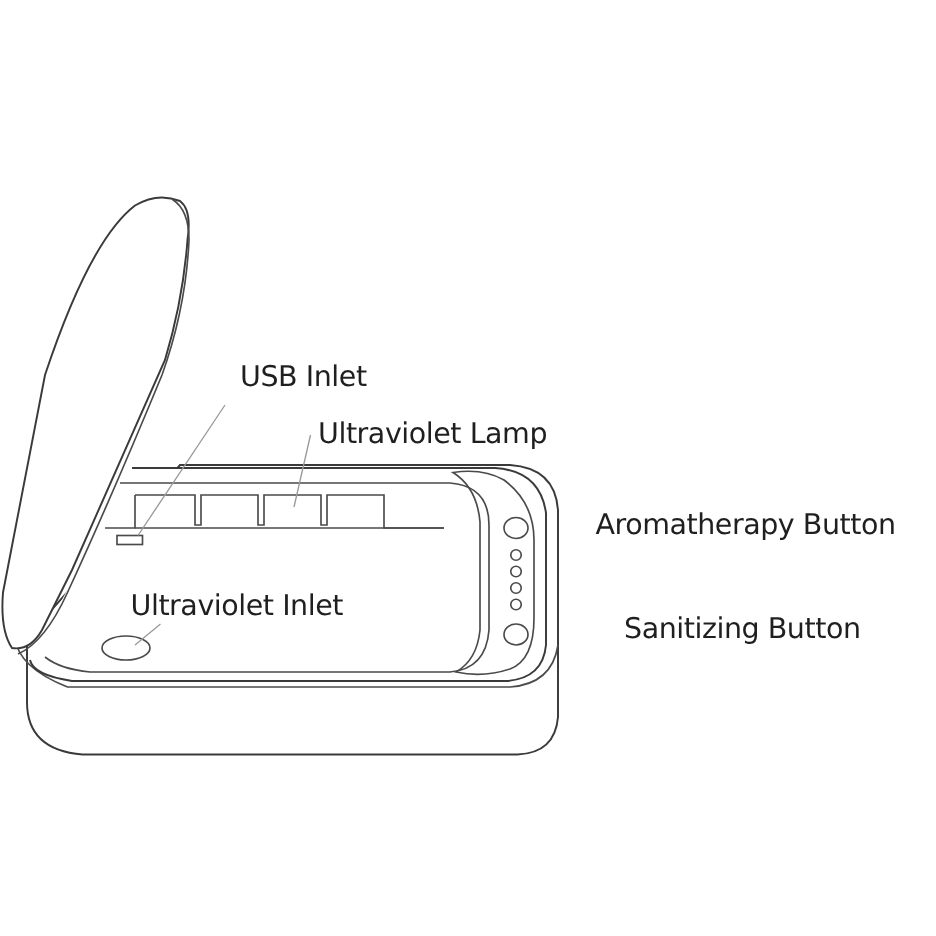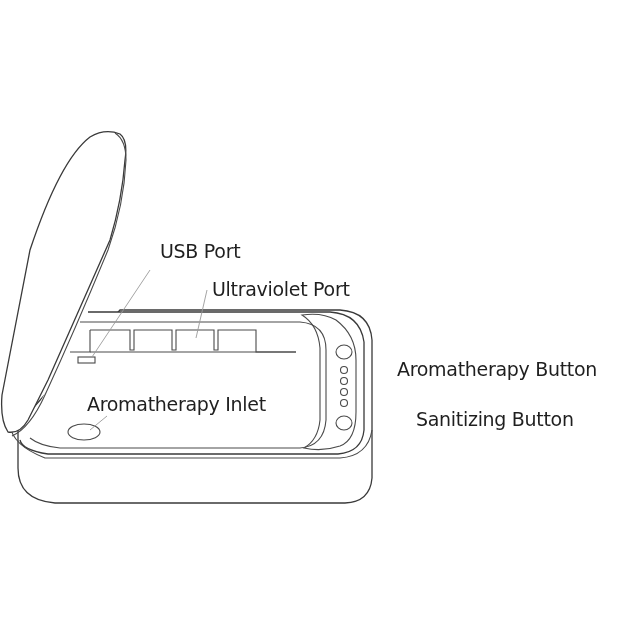--- a/index.html
+++ b/index.html
@@ -48,17 +48,17 @@
   <g>
     <path class="outline" d="M8,432 Q0,420 2,395 L30,250 Q60,160 90,137 Q105,128 120,134 Q128,140 125,160 Q122,200 110,240 Q70,330 48,380 L28,420 Q20,434 8,432 Z"></path>
     <path class="thin" d="M115,133 Q126,140 126,160 Q124,205 108,250 Q75,330 45,395 Q30,428 12,436"></path>
   </g>
 
   <line class="leader" x1="150" y1="270" x2="92" y2="357"></line>
   <line class="leader" x1="207" y1="290" x2="196" y2="338"></line>
   <line class="leader" x1="107" y1="416" x2="90" y2="430"></line>
 </svg>
 
-<div class="label" style="left:160px; top:240px;">USB Port</div>
-<div class="label" style="left:212px; top:278px;">Ultraviolet Port</div>
-<div class="label" style="left:397px; top:358px;">Aromatherapy Button</div>
-<div class="label" style="left:87px; top:393px;">Aromatherapy Inlet</div>
+<div class="label" style="left:160px; top:240px;">USB Inlet</div>
+<div class="label" style="left:212px; top:278px;">Ultraviolet Lamp</div>
+<div class="label" style="left:397px; top:339px;">Aromatherapy Button</div>
+<div class="label" style="left:87px; top:393px;">Ultraviolet Inlet</div>
 <div class="label" style="left:397px; top:408px;margin-left:19px;">Sanitizing Button</div>
 
 </body></html>

